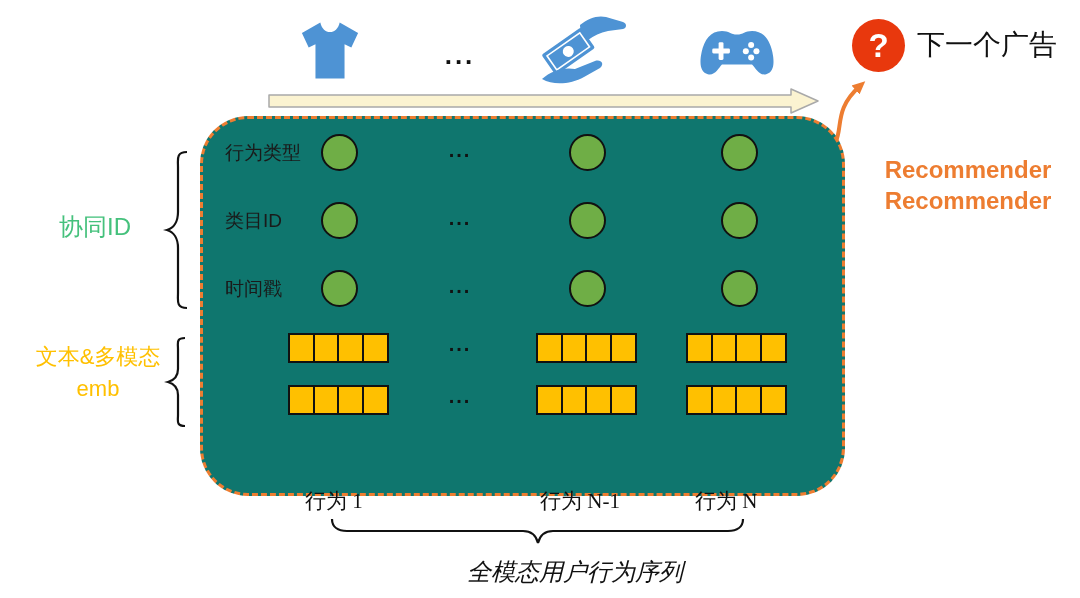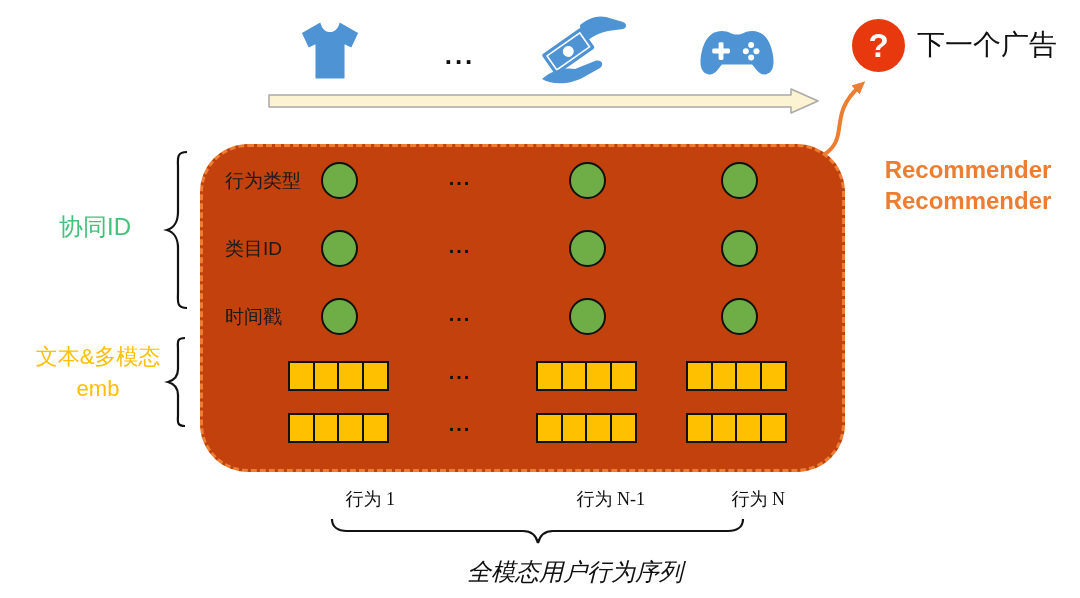--- a/index.html
+++ b/index.html
@@ -21,22 +21,22 @@
   .next-ad{left:917px;top:26px;font-size:28px;color:#111;font-family:Liberation Mono, monospace;}
   .gen-rec{
     left:868px;top:154px;width:200px;text-align:center;
     color:#ED7D31;font-size:24px;font-weight:700;line-height:1.3;
   }
   
   .collab{left:30px;top:211px;width:130px;text-align:center;font-size:24px;color:#45C17C;}
   .mm-label{left:0px;top:341px;width:168px;text-align:center;font-size:22px;color:#FFC000;line-height:1.45;margin-left:14px;}
   
   .seq-box{
-    left:200px;top:144px;width:645px;height:328px;box-sizing:border-box;
-    background:#c2410c;border:3px dashed #ED7D31;border-radius:48px;
+    left:200px;top:116px;width:645px;height:380px;box-sizing:border-box;
+    background:#0f766e;border:3px dashed #ED7D31;border-radius:48px;
   }
   .seq-box .abs{position:absolute;}
   .row-label{left:22px;font-size:19px;line-height:24px;color:#1a1a1a;}
   .rl1{top:22px;} .rl2{top:90px;} .rl3{top:158px;}
   .circle{
     width:37px;height:37px;box-sizing:border-box;border-radius:50%;
     background:#6FAE46;border:2.5px solid #111;
   }
   .c1{left:118px;} .c3{left:366px;} .c4{left:518px;}
   .r1{top:15px;} .r2{top:83px;} .r3{top:151px;}
@@ -44,21 +44,21 @@
   .e1{top:20px;} .e2{top:88px;} .e3{top:156px;} .e4{top:214px;} .e5{top:266px;}
   .embbar{display:flex;}
   .b1{left:85px;} .b3{left:333px;} .b4{left:483px;}
   .er1{top:214px;} .er2{top:266px;}
   .cell{
     width:27px;height:30px;box-sizing:border-box;background:#FFC000;
     border:2.5px solid #111;margin-left:-2.5px;
   }
   .cell:first-child{margin-left:0;}
   
-  .b-label{font-family:"Liberation Serif", serif;font-size:18px;color:#111;text-align:right;}
+  .b-label{font-family:"Liberation Serif", serif;font-size:21px;color:#111;text-align:left;}
   .bl1{left:305px;top:487px;width:90px;}
   .bl2{left:540px;top:487px;width:105px;}
   .bl3{left:695px;top:487px;width:90px;}
   .underbrace{left:330px;top:517px;}
   .caption{
     left:430px;top:556px;width:290px;text-align:center;
     font-family:"Liberation Serif", serif;font-size:24px;color:#111;font-style:italic;
   }
   svg{display:block;}
 </style>

